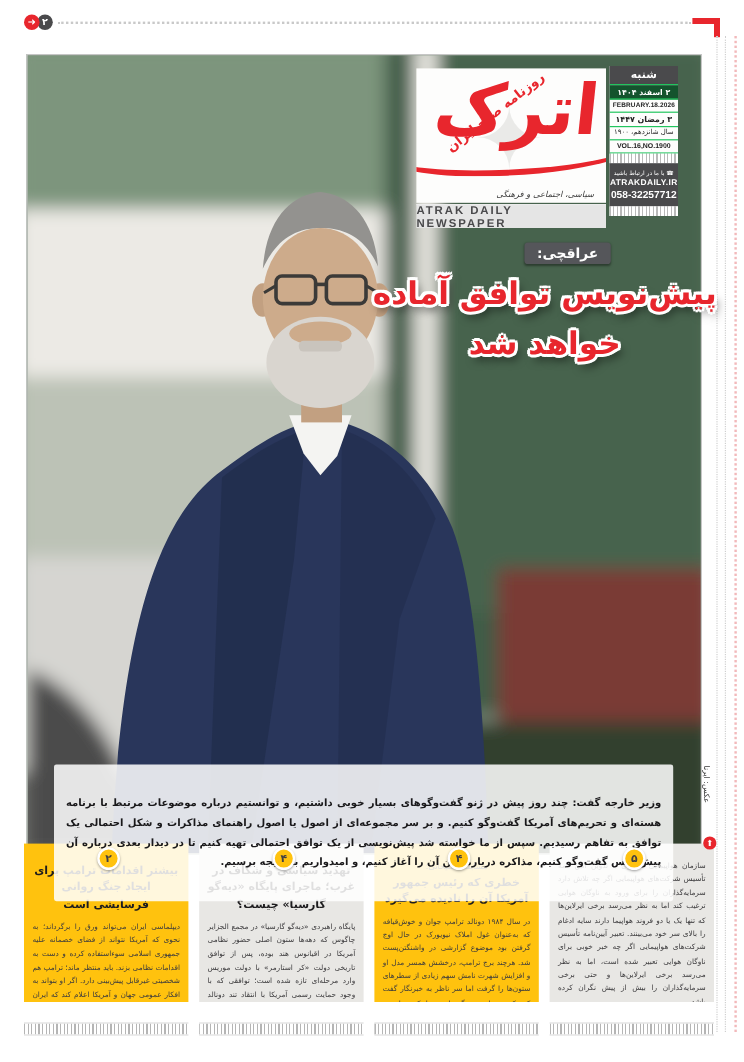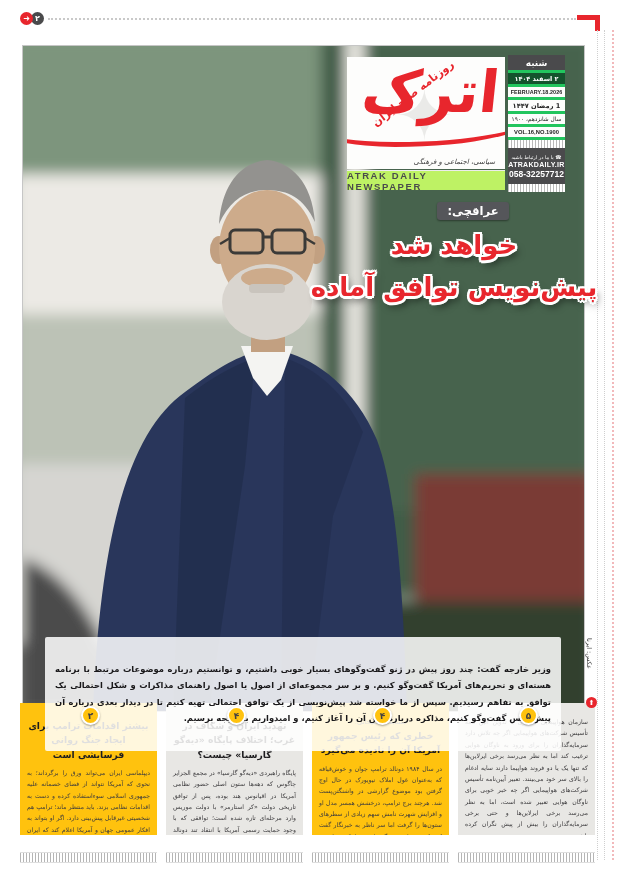--- a/index.html
+++ b/index.html
@@ -27,27 +27,27 @@
   .masthead{position:absolute;left:347px;top:57px;width:158px;height:112px;
             background:#fdfdfc;z-index:5;overflow:hidden;}
   .watermark{position:absolute;left:48px;top:18px;font-size:70px;color:#d9d9d6;opacity:.5;z-index:0;}
   .logo-fa{position:absolute;right:6px;top:6px;font-size:58px;line-height:1;
            font-weight:bold;color:#e8262d;transform:skewX(-6deg);z-index:2;}
   .logo-tagline{position:absolute;left:16px;top:30px;color:#e8262d;font-size:11px;font-weight:bold;
            transform:rotate(-38deg);z-index:2;white-space:nowrap;}
   .logo-swash{position:absolute;left:-30px;bottom:22px;width:220px;height:46px;
            border-bottom:5px solid #e8262d;border-radius:0 0 100% 55%;z-index:1;}
   .logo-subtitle{position:absolute;right:10px;bottom:3px;font-size:7px;color:#3c3c3c;z-index:2;font-style:italic;}
-  .latin-strip{position:absolute;left:347px;top:170px;width:158px;height:19px;background:#bef264;
+  .latin-strip{position:absolute;left:347px;top:170px;width:158px;height:19px;background:#e5e5e5;
            z-index:5;display:flex;align-items:center;justify-content:center;
            color:#4a4a4c;font-weight:bold;font-size:9.5px;letter-spacing:1.6px;border-top:1px solid #ececec;}
   
   .datebox{position:absolute;left:508px;top:55px;width:57px;background:#fdfdfc;z-index:5;
            direction:rtl;text-align:center;color:#232323;}
-  .db-row{display:flex;align-items:center;justify-content:center;border-bottom:3px solid #22c55e;}
+  .db-row{display:flex;align-items:center;justify-content:center;border-bottom:1px solid #22c55e;}
   .db-weekday{background:#4a4a4c;color:#fff;height:15px;font-size:9px;font-weight:bold;}
   .db-datefa{background:#14532d;color:#fff;height:11px;font-size:6.5px;font-weight:bold;}
   .db-en{height:10px;font-size:5.4px;font-weight:bold;letter-spacing:.1px;}
   .db-fa1{height:11px;font-size:6.6px;font-weight:bold;}
   .db-fa2{height:10px;font-size:5.8px;}
   .db-vol{height:10px;font-size:5.8px;font-weight:bold;}
   .db-hatch{height:8px;background:repeating-linear-gradient(90deg,#b9b9b9 0 1px,#fff 1px 3px);border-bottom:none;}
   .db-contact{background:#4a4a4c;color:#fff;height:36px;flex-direction:column;gap:1px;border-bottom:none;}
   .db-contact .l1{font-size:5px;}
   .db-contact .l2{font-size:7px;font-weight:bold;letter-spacing:.3px;}
@@ -147,47 +147,47 @@
   <div class="logo-fa">اترک</div>
   <div class="logo-swash"></div>
   <div class="logo-subtitle">سیاسی، اجتماعی و فرهنگی</div>
 </div>
 <div class="latin-strip latin">ATRAK DAILY NEWSPAPER</div>
 
 <div class="datebox">
   <div class="db-row db-weekday">شنبه</div>
   <div class="db-row db-datefa">۲ اسفند ۱۴۰۴</div>
   <div class="db-row db-en latin">FEBRUARY.18.2026</div>
-  <div class="db-row db-fa1">1 رمضان ۱۴۴۷</div>
+  <div class="db-row db-fa1">۳ رمضان ۱۴۴۷</div>
   <div class="db-row db-fa2">سال شانزدهم، ۱۹۰۰</div>
   <div class="db-row db-vol latin">VOL.16,NO.1900</div>
   <div class="db-row db-hatch"></div>
   <div class="db-row db-contact">
     <span class="l1"><span>☎</span> <span>با ما در ارتباط باشید</span></span>
     <span class="l2 latin">ATRAKDAILY.IR</span>
     <span class="l3 latin">058-32257712</span>
   </div>
   <div class="db-row db-hatch"></div>
 </div>
 
 <div class="kicker-badge">عراقچی:</div>
 <div class="headline">
+  <div>پیش‌نویس توافق آماده</div>
   <div>خواهد شد</div>
-  <div>پیش‌نویس توافق آماده</div>
 </div>
 <div class="lead">وزیر خارجه گفت: چند روز پیش در ژنو گفت‌وگوهای بسیار خوبی داشتیم، و توانستیم درباره موضوعات مرتبط با برنامه هسته‌ای و تحریم‌های آمریکا گفت‌وگو کنیم. و بر سر مجموعه‌ای از اصول یا اصول راهنمای مذاکرات و شکل احتمالی یک توافق به تفاهم رسیدیم. سپس از ما خواسته شد پیش‌نویسی از یک توافق احتمالی تهیه کنیم تا در دیدار بعدی درباره آن پیش‌نویس گفت‌وگو کنیم، مذاکره درباره متن آن را آغاز کنیم، و امیدواریم به نتیجه برسیم.</div>
 <div class="photo-credit">عکس: ایرنا</div>
 <div class="credit-arrow">⬆</div>
 
 <div class="col col1 yellow">
   <div class="art-title">بیشتر اقدامات ترامپ برای ایجاد جنگ روانی فرسایشی است</div>
   <div class="art-body">دیپلماسی ایران می‌تواند ورق را برگرداند؛ به نحوی که آمریکا نتواند از فضای خصمانه علیه جمهوری اسلامی سوءاستفاده کرده و دست به اقدامات نظامی بزند. باید منتظر ماند؛ ترامپ هم شخصیتی غیرقابل پیش‌بینی دارد. اگر او بتواند به افکار عمومی جهان و آمریکا اعلام کند که ایران را پای میز مذاکره کشانده و مسئله هسته‌ای ایران را حل‌وفصل کرده است، در آن صورت به نظر می‌رسد دیگر به فکر اقدام نظامی نخواهد بود. به گزارش اترک، اصغر زرگر استاد روابط بین‌الملل...</div>
 </div>
 <div class="col col2 gray">
-  <div class="art-title">تهدید ایران و شکاف در غرب؛ اختلاف پایگاه «دیه‌گو گارسیا» چیست؟</div>
+  <div class="art-title">تهدید سیاسی و شکاف در غرب؛ ماجرای پایگاه «دیه‌گو گارسیا» چیست؟</div>
   <div class="art-body">پایگاه راهبردی «دیه‌گو گارسیا» در مجمع الجزایر چاگوس که دهه‌ها ستون اصلی حضور نظامی آمریکا در اقیانوس هند بوده، پس از توافق تاریخی دولت «کر استارمر» با دولت موریس وارد مرحله‌ای تازه شده است؛ توافقی که با وجود حمایت رسمی آمریکا با انتقاد تند دونالد ترامپ مواجه شد و اکنون در آخرین تحول، به نشانه‌ای از شکاف سیاسی در واشنگتن و اختلاف رویکرد با لندن در قبال ایران تبدیل شده است. به گزارش ایسنا، «دیه‌گو گارسیا» بزرگ‌ترین جزیره در مجمع‌الجزایر چاگوس در اقیانوس هند است...</div>
 </div>
 <div class="col col3 yellow">
   <div class="art-kicker">مسابقه تسلیحاتی؛</div>
   <div class="art-title">خطری که رئیس جمهور آمریکا آن را نادیده می‌گیرد</div>
   <div class="art-body">در سال ۱۹۸۴ دونالد ترامپ جوان و خوش‌قیافه که به‌عنوان غول املاک نیویورک در حال اوج گرفتن بود موضوع گزارشی در واشنگتن‌پست شد. هرچند برج ترامپ، درخشش همسر مدل او و افزایش شهرت نامش سهم زیادی از سطرهای ستون‌ها را گرفت اما سر ناظر به خبرنگار گفت که یک وسواس بزرگ تازه پیدا کرده است: مذاکره برای مجموعه‌ای جدید از معاهده‌های کنترل تسلیحات هسته‌ای میان ایالات متحده...</div>
 </div>
 <div class="col col4 gray">
   <div class="art-body">سازمان هواپیمایی کشوری با تدوین آئین نامه تأسیس شرکت‌های هواپیمایی اگر چه تلاش دارد سرمایه‌گذاران را برای ورود به ناوگان هوایی ترغیب کند اما به نظر می‌رسد برخی ایرلاین‌ها که تنها یک یا دو فروند هواپیما دارند سایه ادغام را بالای سر خود می‌بینند. تعبیر آیین‌نامه تأسیس شرکت‌های هواپیمایی اگر چه خبر خوبی برای ناوگان هوایی تعبیر شده است، اما به نظر می‌رسد برخی ایرلاین‌ها و حتی برخی سرمایه‌گذاران را بیش از پیش نگران کرده باشد...</div>
 </div>

